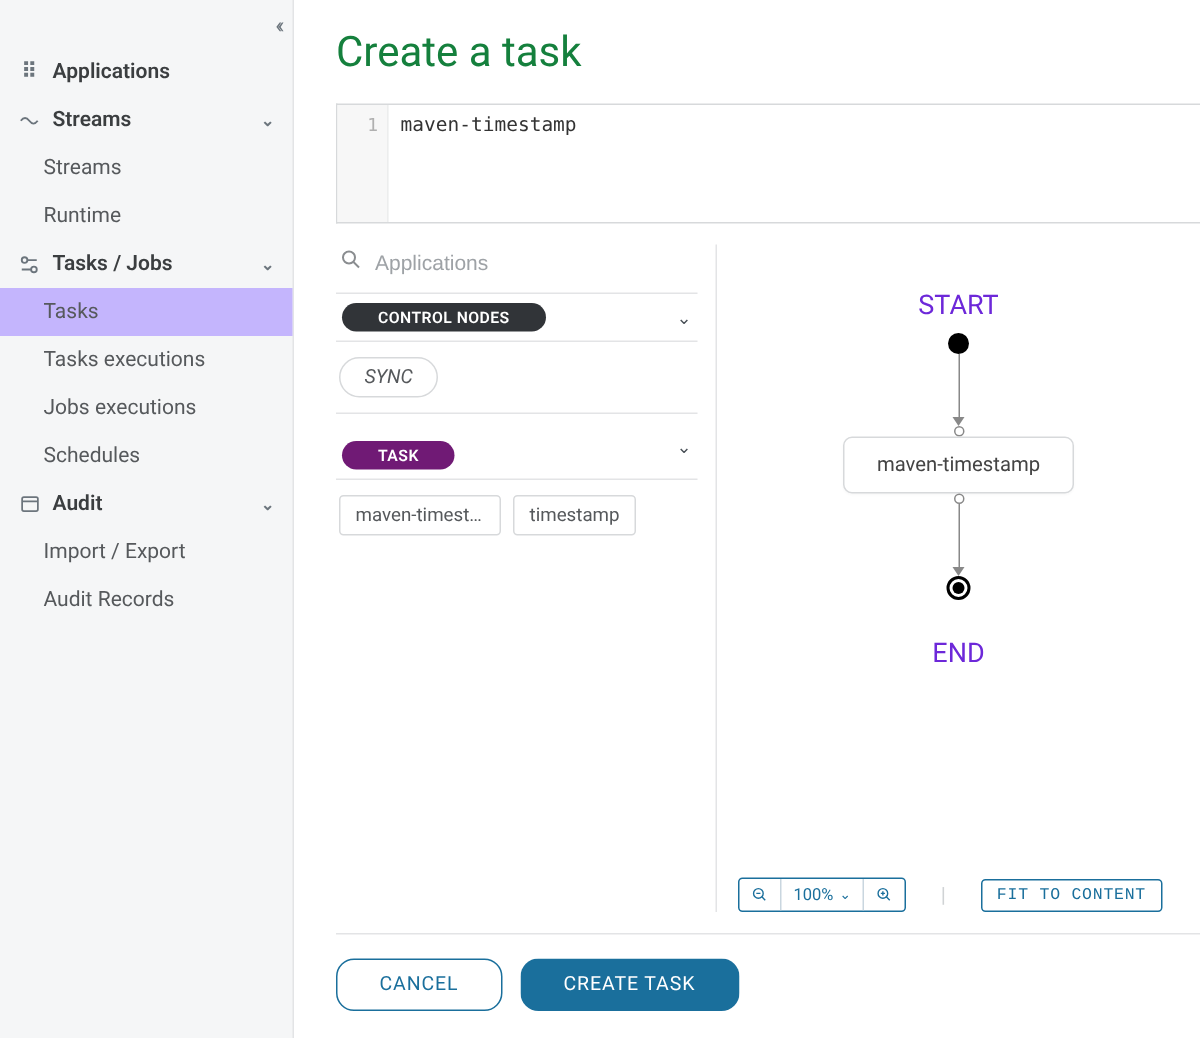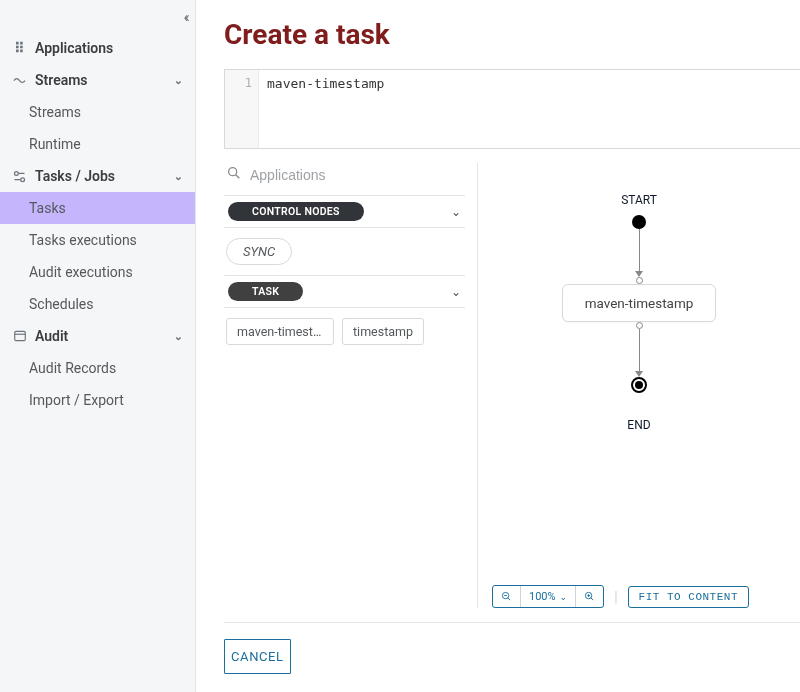--- a/index.html
+++ b/index.html
@@ -67,22 +67,22 @@
       line-height: 1;
     }
     .main {
       flex: 1;
       display: flex;
       flex-direction: column;
       padding: 18px 0 18px 28px;
     }
     .page-title {
       font-size: 28px;
-      font-weight: 700;
-      color: #7f1d1d;
+      font-weight: 400;
+      color: #15803d;
       margin-bottom: 18px;
     }
     .code-editor {
       border: 1px solid #d7d9db;
       border-right: none;
       background: #fff;
       display: flex;
       height: 80px;
       margin-bottom: 14px;
     }
@@ -148,21 +148,21 @@
     .badge {
       display: inline-block;
       padding: 3px 24px;
       border-radius: 10px;
       font-size: 10.5px;
       font-weight: 600;
       letter-spacing: 0.3px;
       color: #fff;
     }
     .badge.dark { background: #313438; }
-    .badge.red { background: #404040; }
+    .badge.red { background: #701a75; margin-top: 12px; }
     .pill-row {
       padding: 10px 2px;
       display: flex;
       flex-wrap: wrap;
       gap: 8px;
     }
     .pill {
       border: 1px solid #d7d9db;
       border-radius: 15px;
       padding: 5px 16px;
@@ -193,22 +193,22 @@
     .diagram {
       position: absolute;
       top: 30px;
       left: 0;
       right: 0;
       display: flex;
       flex-direction: column;
       align-items: center;
     }
     .diag-label {
-      font-size: 12px;
-      color: #0f172a;
+      font-size: 18px;
+      color: #6d28d9;
       margin-bottom: 8px;
     }
     .diag-dot-filled {
       width: 14px;
       height: 14px;
       background: #000;
       border-radius: 50%;
     }
     .diag-end {
       width: 16px;
@@ -253,21 +253,21 @@
       border-right: 4px solid transparent;
       border-top: 6px solid #888;
     }
     .canvas-toolbar {
       position: absolute;
       bottom: 0;
       left: 14px;
       right: 0;
       display: flex;
       align-items: center;
-      gap: 10px;
+      gap: 23px;
     }
     .zoom-group {
       display: flex;
       border: 1px solid #1a6f9c;
       border-radius: 3px;
       overflow: hidden;
     }
     .zoom-btn, .zoom-level {
       padding: 4px 8px;
       font-size: 11px;
@@ -293,24 +293,24 @@
       font-family: Liberation Mono, monospace;
     }
     .footer {
       border-top: 1px solid #e3e4e6;
       padding: 16px 0 0 0;
       margin-top: 14px;
       display: flex;
       gap: 12px;
     }
     .btn {
-      padding: 9px 6px;
+      padding: 9px 28px;
       font-size: 13px;
       letter-spacing: 0.6px;
-      border-radius: 1px;
+      border-radius: 12px;
       cursor: pointer;
       border: 1px solid transparent;
     }
     .btn-outline {
       border-color: #1a6f9c;
       color: #1a6f9c;
       background: #fff;
     }
     .btn-primary {
       background: #1a6f9c;
@@ -348,35 +348,35 @@
           <circle cx="7" cy="7" r="3"></circle>
           <circle cx="17" cy="17" r="3"></circle>
           <path d="M10 7h10M4 17h10"></path>
         </svg>
     </span>
     <span>Tasks / Jobs</span>
     <span class="chevron">⌄</span>
   </div>
   <div class="nav-sub-item active">Tasks</div>
   <div class="nav-sub-item">Tasks executions</div>
-  <div class="nav-sub-item">Audit executions</div>
+  <div class="nav-sub-item">Jobs executions</div>
   <div class="nav-sub-item">Schedules</div>
 
   <div class="nav-group">
     <span class="nav-icon">
       <svg width="14" height="14" viewBox="0 0 24 24" fill="none" stroke="currentColor" stroke-width="2">
           <rect x="3" y="4" width="18" height="16" rx="2"></rect>
           <path d="M3 9h18"></path>
         </svg>
     </span>
     <span>Audit</span>
     <span class="chevron">⌄</span>
   </div>
+  <div class="nav-sub-item">Import / Export</div>
   <div class="nav-sub-item">Audit Records</div>
-  <div class="nav-sub-item">Import / Export</div>
 </div>
 
 <div class="main">
   <h1 class="page-title">Create a task</h1>
 
   <div class="code-editor">
     <div class="gutter">1</div>
     <div class="code-content">maven-timestamp</div>
   </div>
 
@@ -446,14 +446,15 @@
           </div>
         </div>
         <span class="toolbar-divider">|</span>
         <div class="fit-btn">FIT TO CONTENT</div>
       </div>
     </div>
   </div>
 
   <div class="footer">
     <div class="btn btn-outline">CANCEL</div>
+    <div class="btn btn-primary">CREATE TASK</div>
   </div>
 </div>
 
 </body></html>

